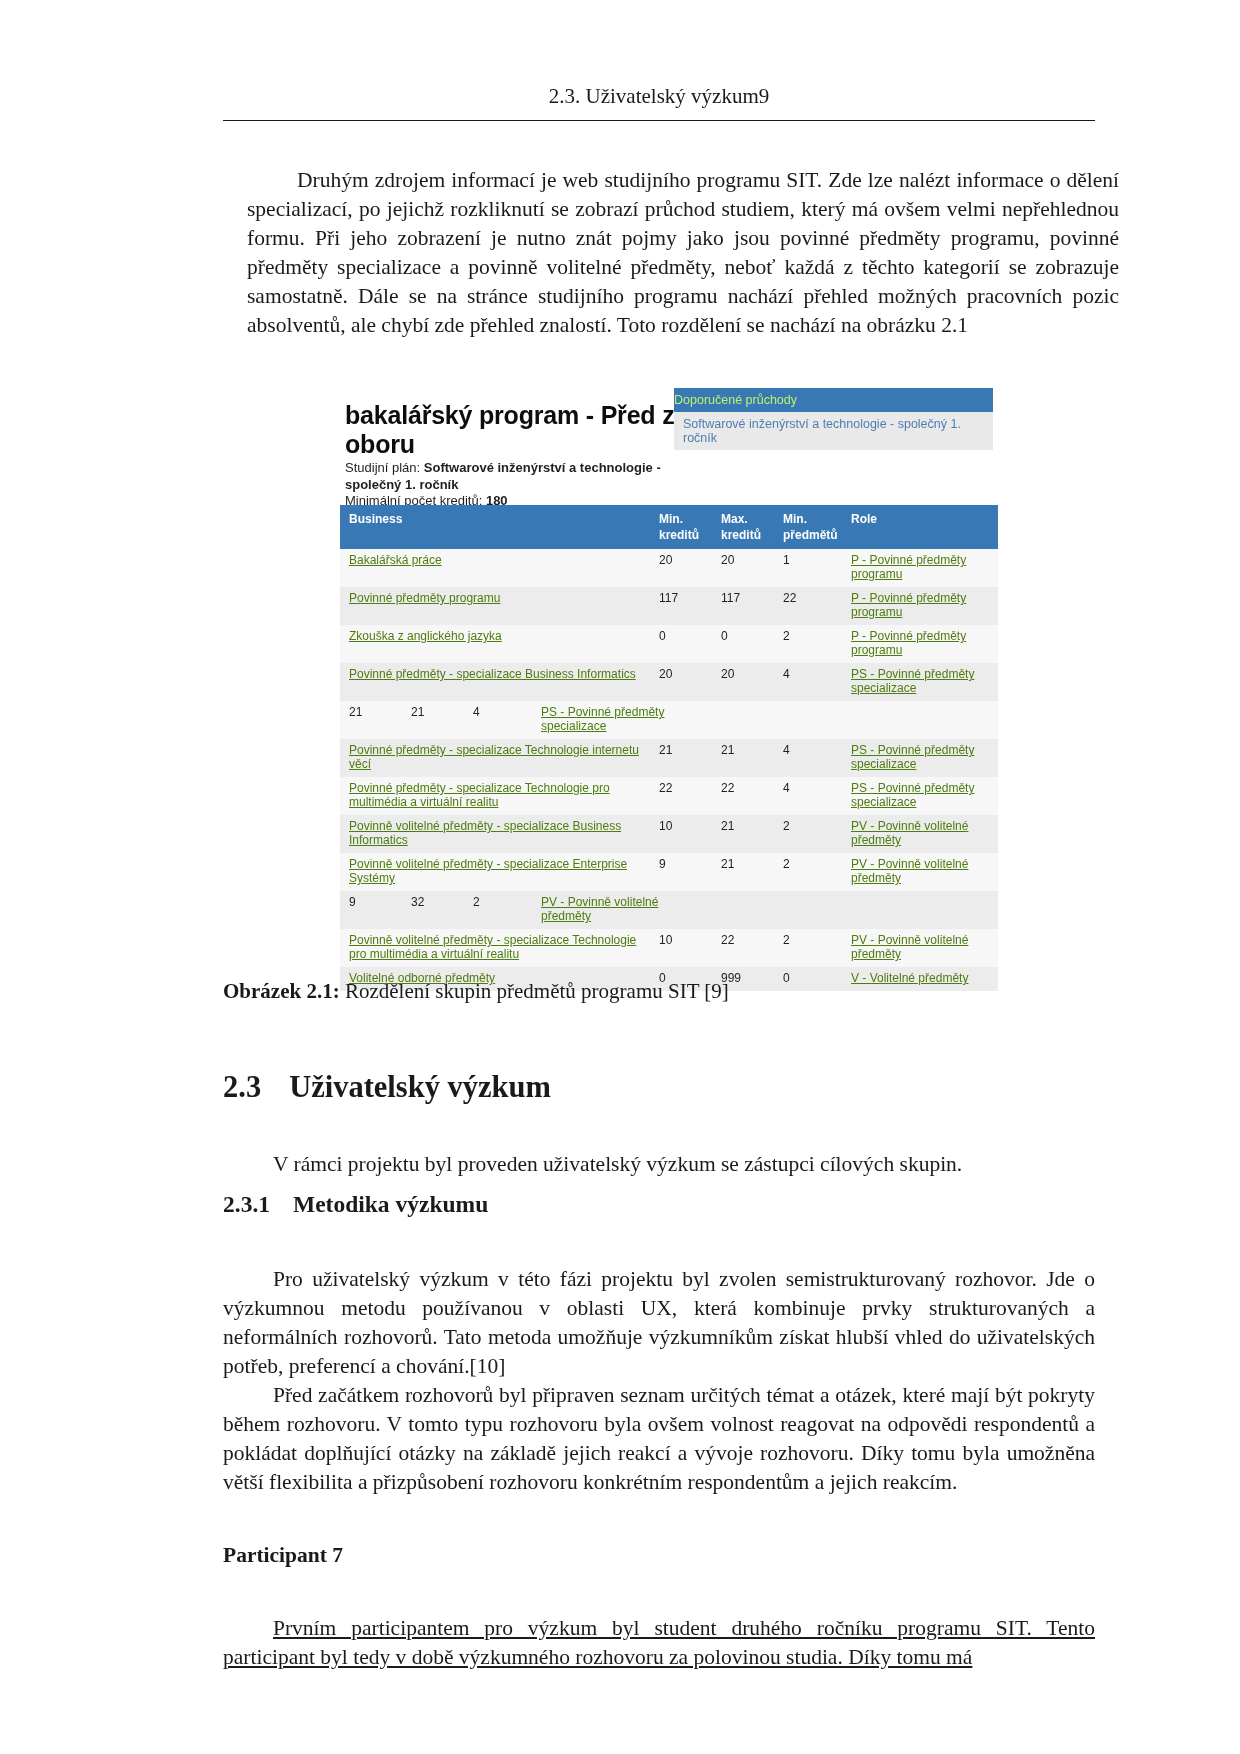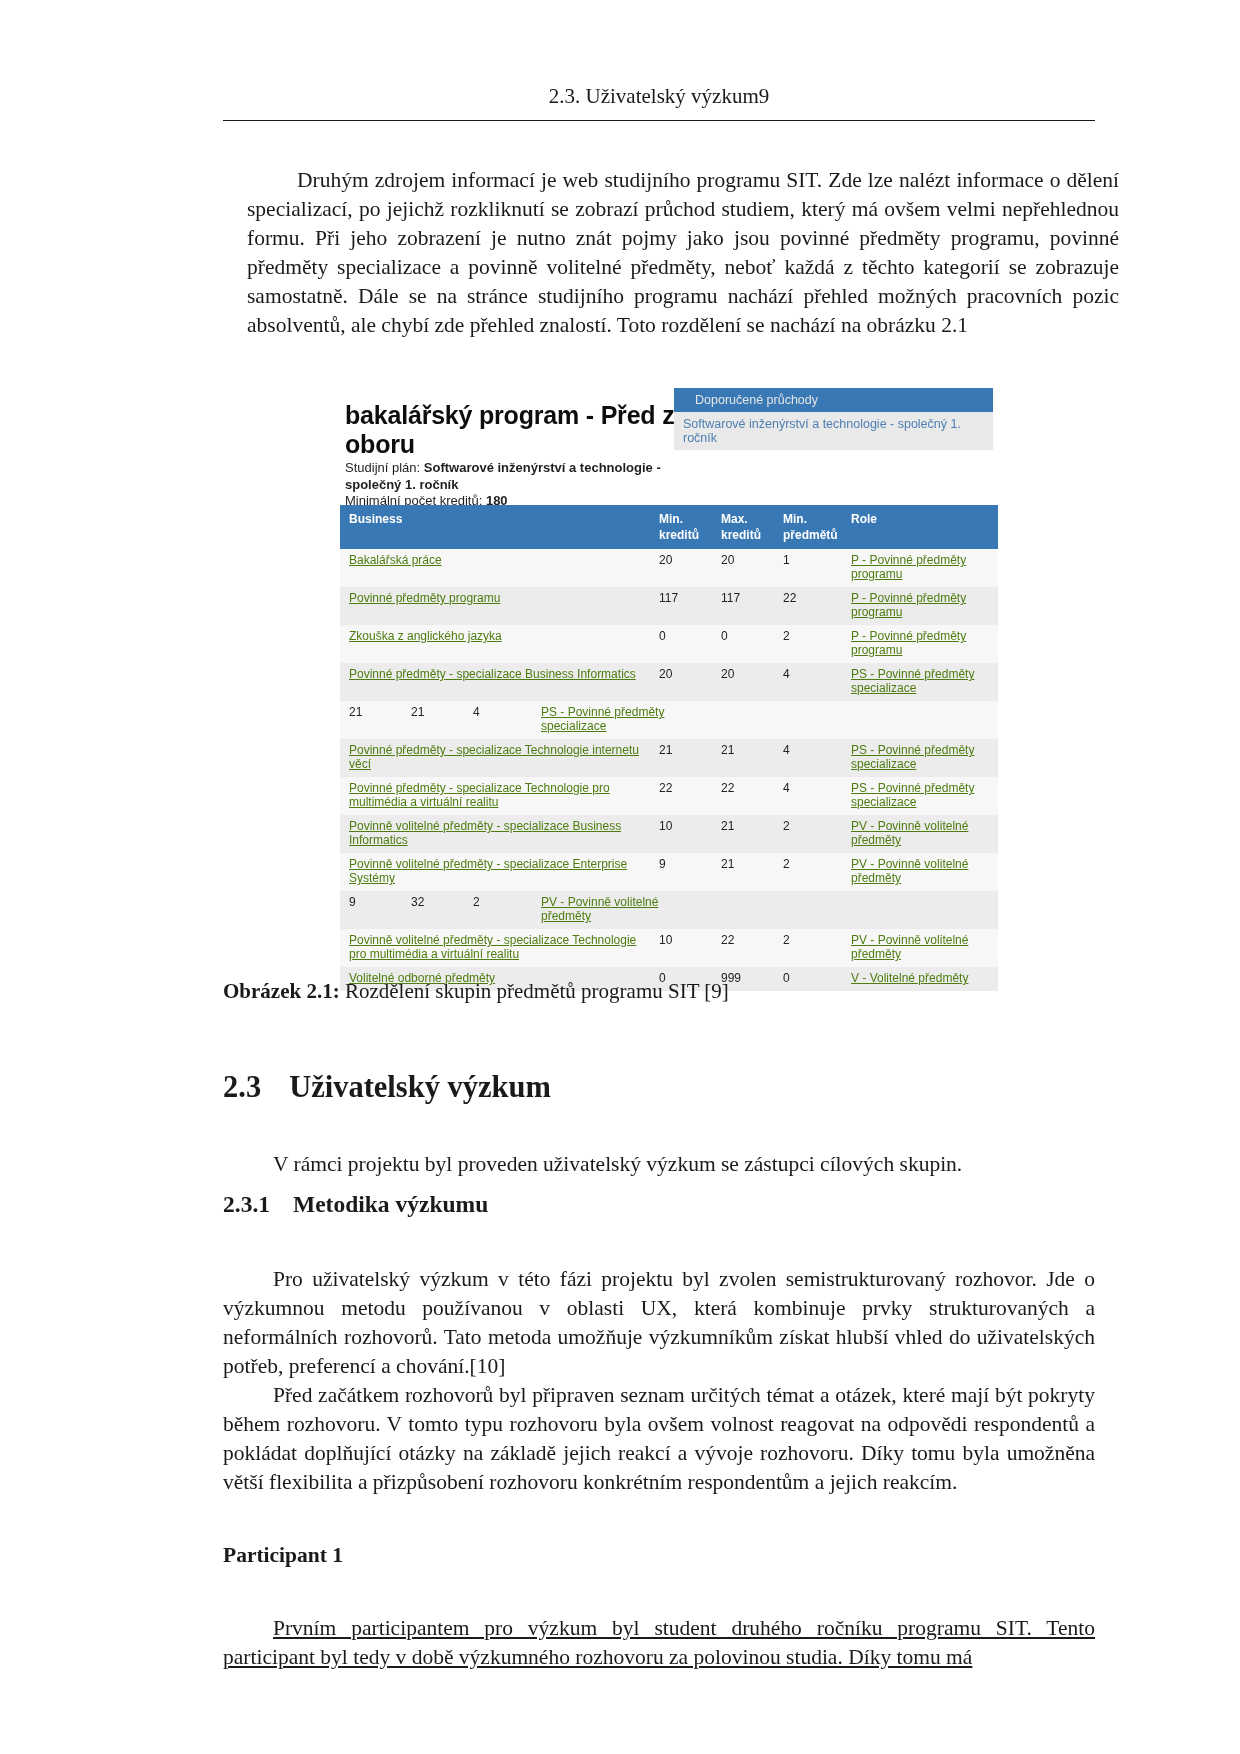--- a/index.html
+++ b/index.html
@@ -58,22 +58,22 @@
     font-family:"Liberation Sans","DejaVu Sans",sans-serif;
     color:#222;
   }
   .shot-title{
     position:absolute;left:5px;top:13px;width:490px;
     font-size:25px;line-height:29px;font-weight:bold;color:#0d0d0d;
     letter-spacing:-0.2px;
   }
   .reco{position:absolute;left:334px;top:0;width:319px;font-size:12.5px;}
   .reco-header{
-    background:#3878b5;color:#e5e5e5;
-    padding:5px 21px;
+    background:#3878b5;color:#bef264;
+    padding:5px 0;
   }
   .reco-item{
     background:#e9e9e9;color:#4d7eb3;
     padding:5px 9px;
   }
   .plan{
     position:absolute;left:5px;top:72px;width:350px;
     font-size:13px;line-height:16.5px;color:#1f1f1f;
   }
   .plan b,.reco b{font-weight:bold;}
@@ -232,17 +232,17 @@
   <p class="para p-section">V rámci projektu byl proveden uživatelský výzkum se zástupci cílových skupin.</p>
 
   <div class="subsec-heading">
     <span>2.3.1</span>
     <span>Metodika výzkumu</span>
   </div>
 
   <p class="para p-method-1">Pro uživatelský výzkum v této fázi projektu byl zvolen semistrukturovaný rozhovor. Jde o výzkumnou metodu používanou v oblasti UX, která kombinuje prvky strukturovaných a neformálních rozhovorů. Tato metoda umožňuje výzkumníkům získat hlubší vhled do uživatelských potřeb, preferencí a chování.[10]</p>
   <p class="para p-method-2">Před začátkem rozhovorů byl připraven seznam určitých témat a otázek, které mají být pokryty během rozhovoru. V tomto typu rozhovoru byla ovšem volnost reagovat na odpovědi respondentů a pokládat doplňující otázky na základě jejich reakcí a vývoje rozhovoru. Díky tomu byla umožněna větší flexibilita a přizpůsobení rozhovoru konkrétním respondentům a jejich reakcím.</p>
 
-  <div class="par-heading">Participant 1</div>
+  <div class="par-heading">Participant 7</div>
 
   <p class="para p-participant">Prvním participantem pro výzkum byl student druhého ročníku programu SIT. Tento participant byl tedy v době výzkumného rozhovoru za polovinou studia. Díky tomu má</p>
 
 </div>
 
 </body></html>

